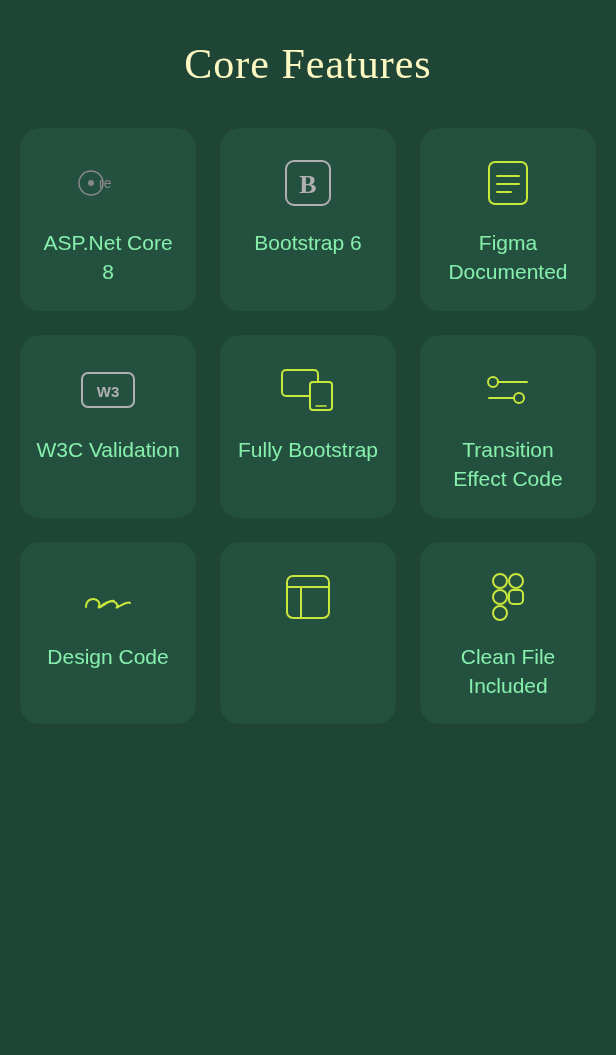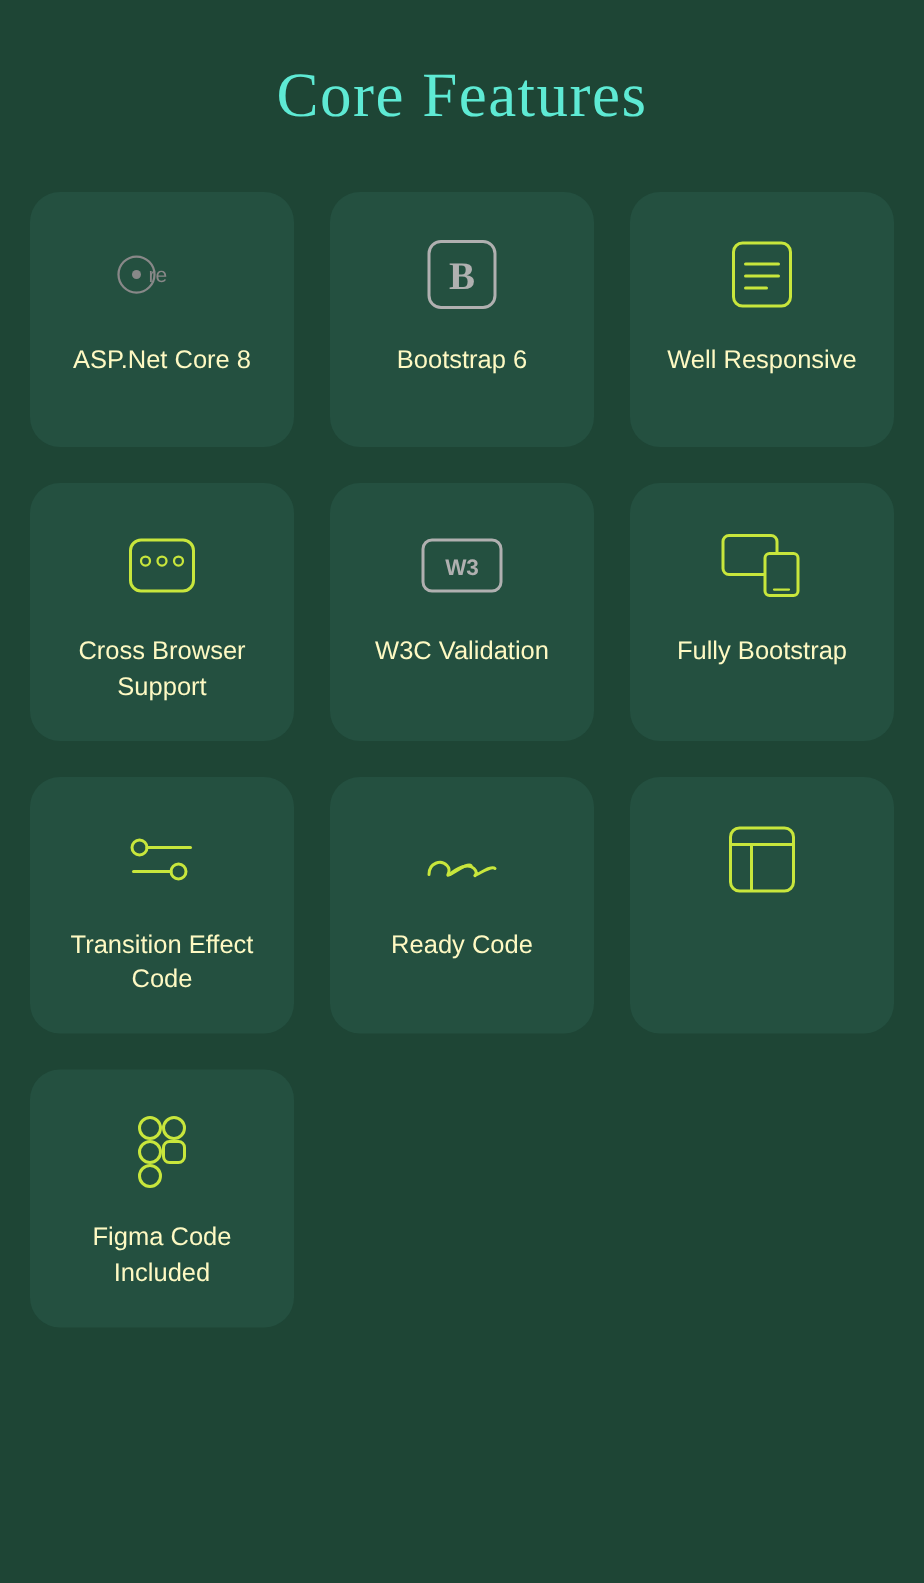--- a/index.html
+++ b/index.html
@@ -13,21 +13,21 @@
       min-height: 1055px;
       background-color: #1e4535;
       font-family: Georgia, 'Times New Roman', serif;
       display: flex;
       flex-direction: column;
       align-items: center;
       padding: 40px 20px 40px 20px;
     }
 
     .page-title {
-      color: #5eead4;
+      color: #fef9c3;
       font-size: 42px;
       font-weight: 400;
       font-family: Georgia, serif;
       margin-bottom: 40px;
       text-align: center;
       letter-spacing: 1px;
     }
 
     .grid {
       display: grid;
@@ -51,22 +51,22 @@
     .card-icon {
       width: 60px;
       height: 50px;
       display: flex;
       align-items: center;
       justify-content: center;
       margin-bottom: 20px;
     }
 
     .card-label {
-      color: #fef9c3;
-      font-size: 17px;
+      color: #86efac;
+      font-size: 21px;
       text-align: center;
       font-family: Arial, sans-serif;
       font-weight: 400;
       line-height: 1.4;
     }
 
     
     svg.icon {
       overflow: visible;
     }
@@ -103,34 +103,23 @@
 
   <div class="card">
     <div class="card-icon">
       <svg width="50" height="50" viewBox="0 0 50 50" class="icon">
         <rect x="6" y="4" width="38" height="42" rx="6" fill="none" stroke="#c8e63c" stroke-width="2"></rect>
         <line x1="14" y1="18" x2="36" y2="18" stroke="#c8e63c" stroke-width="2" stroke-linecap="round"></line>
         <line x1="14" y1="26" x2="36" y2="26" stroke="#c8e63c" stroke-width="2" stroke-linecap="round"></line>
         <line x1="14" y1="34" x2="28" y2="34" stroke="#c8e63c" stroke-width="2" stroke-linecap="round"></line>
       </svg>
     </div>
-    <span class="card-label">Well Responsive</span>
+    <span class="card-label">Figma Documented</span>
   </div>
 
-  <div class="card">
-    <div class="card-icon">
-      <svg width="50" height="50" viewBox="0 0 50 50" class="icon">
-        <rect x="4" y="8" width="42" height="34" rx="7" fill="none" stroke="#c8e63c" stroke-width="2"></rect>
-        <circle cx="14" cy="22" r="3" fill="none" stroke="#c8e63c" stroke-width="1.5"></circle>
-        <circle cx="25" cy="22" r="3" fill="none" stroke="#c8e63c" stroke-width="1.5"></circle>
-        <circle cx="36" cy="22" r="3" fill="none" stroke="#c8e63c" stroke-width="1.5"></circle>
-      </svg>
-    </div>
-    <span class="card-label">Cross Browser Support</span>
-  </div>
 
   <div class="card">
     <div class="card-icon">
       <svg width="56" height="38" viewBox="0 0 56 38" class="icon">
         <rect x="2" y="2" width="52" height="34" rx="6" fill="none" stroke="#b0b0b0" stroke-width="2"></rect>
         <text x="50%" y="57%" text-anchor="middle" dominant-baseline="middle" font-size="15" font-weight="bold" fill="#b0b0b0" font-family="Arial, sans-serif">W3</text>
       </svg>
     </div>
     <span class="card-label">W3C Validation</span>
   </div>
@@ -162,21 +151,21 @@
   </div>
 
   <div class="card">
     <div class="card-icon">
       <svg width="60" height="36" viewBox="0 0 60 36" class="icon">
 
         <path d="M8 28 C8 20, 16 18, 20 22 C24 26, 18 30, 22 28 C26 26, 34 20, 36 22" fill="none" stroke="#c8e63c" stroke-width="2" stroke-linecap="round"></path>
         <path d="M22 28 C26 24, 34 20, 38 24 C42 28, 36 30, 40 28 C44 26, 50 22, 52 24" fill="none" stroke="#c8e63c" stroke-width="2" stroke-linecap="round"></path>
       </svg>
     </div>
-    <span class="card-label">Ready Code</span>
+    <span class="card-label">Design Code</span>
   </div>
 
   <div class="card">
     <div class="card-icon">
       <svg width="50" height="50" viewBox="0 0 50 50" class="icon">
 
         <rect x="4" y="4" width="42" height="42" rx="6" fill="none" stroke="#c8e63c" stroke-width="2"></rect>
         <line x1="4" y1="15" x2="46" y2="15" stroke="#c8e63c" stroke-width="2"></line>
         <line x1="18" y1="15" x2="18" y2="46" stroke="#c8e63c" stroke-width="2"></line>
       </svg>
@@ -187,16 +176,16 @@
     <div class="card-icon">
       <svg width="36" height="52" viewBox="0 0 36 52" class="icon">
 
         <rect x="3" y="3" width="14" height="14" rx="7" fill="none" stroke="#c8e63c" stroke-width="2"></rect>
         <rect x="19" y="3" width="14" height="14" rx="7" fill="none" stroke="#c8e63c" stroke-width="2"></rect>
         <rect x="3" y="19" width="14" height="14" rx="7" fill="none" stroke="#c8e63c" stroke-width="2"></rect>
         <rect x="19" y="19" width="14" height="14" rx="4" fill="none" stroke="#c8e63c" stroke-width="2"></rect>
         <rect x="3" y="35" width="14" height="14" rx="7" fill="none" stroke="#c8e63c" stroke-width="2"></rect>
       </svg>
     </div>
-    <span class="card-label">Figma Code Included</span>
+    <span class="card-label">Clean File Included</span>
   </div>
 
 </div>
 
 </body></html>

